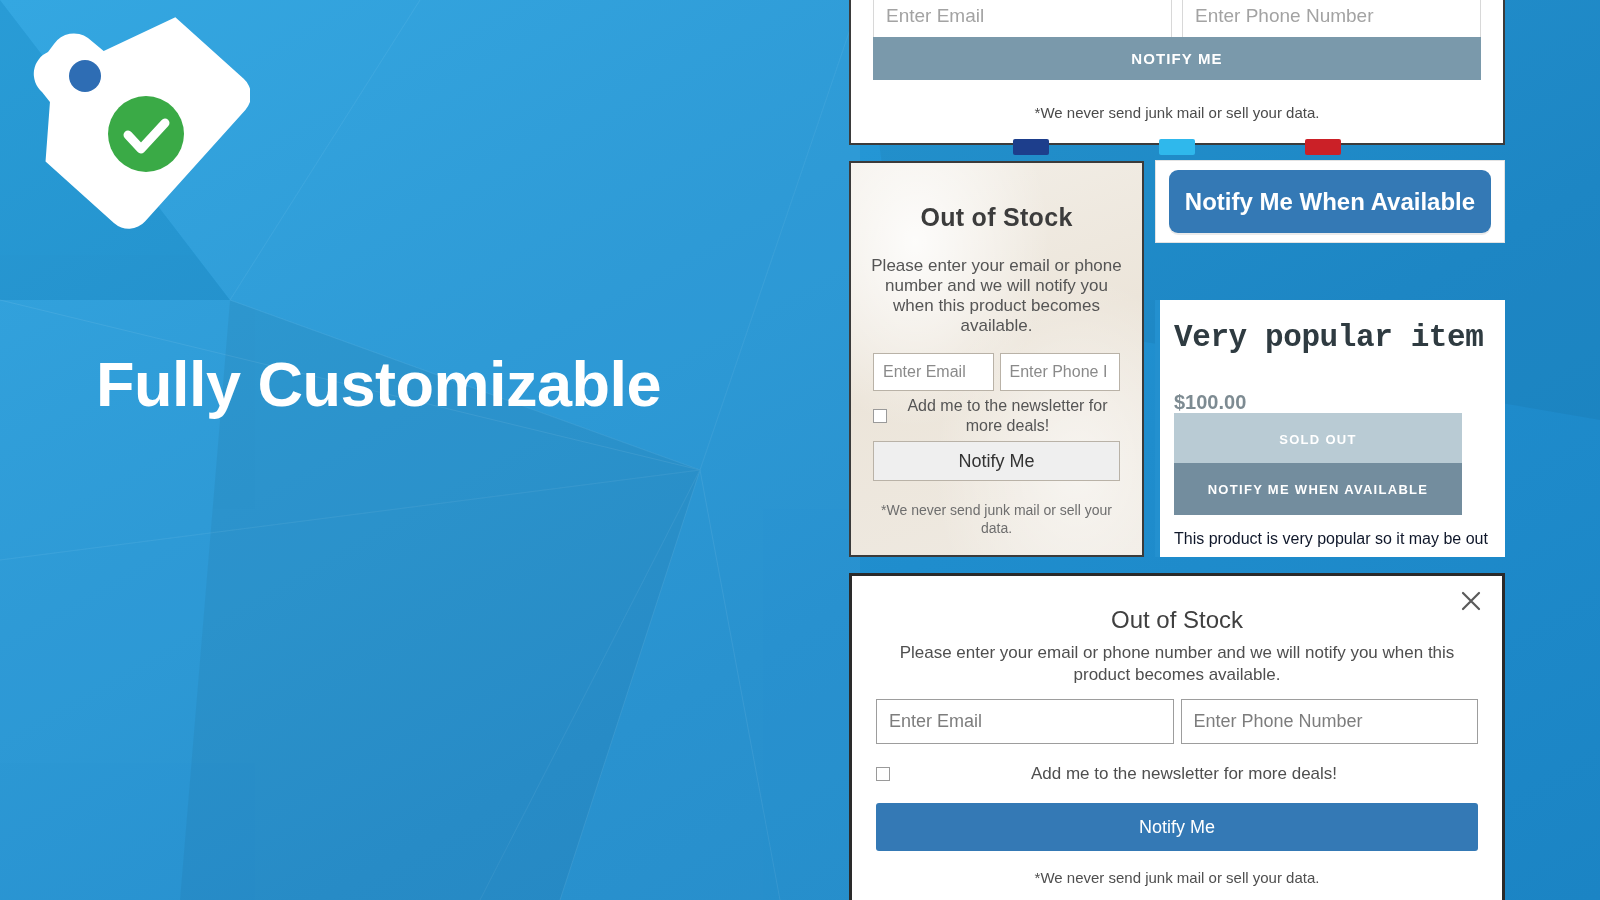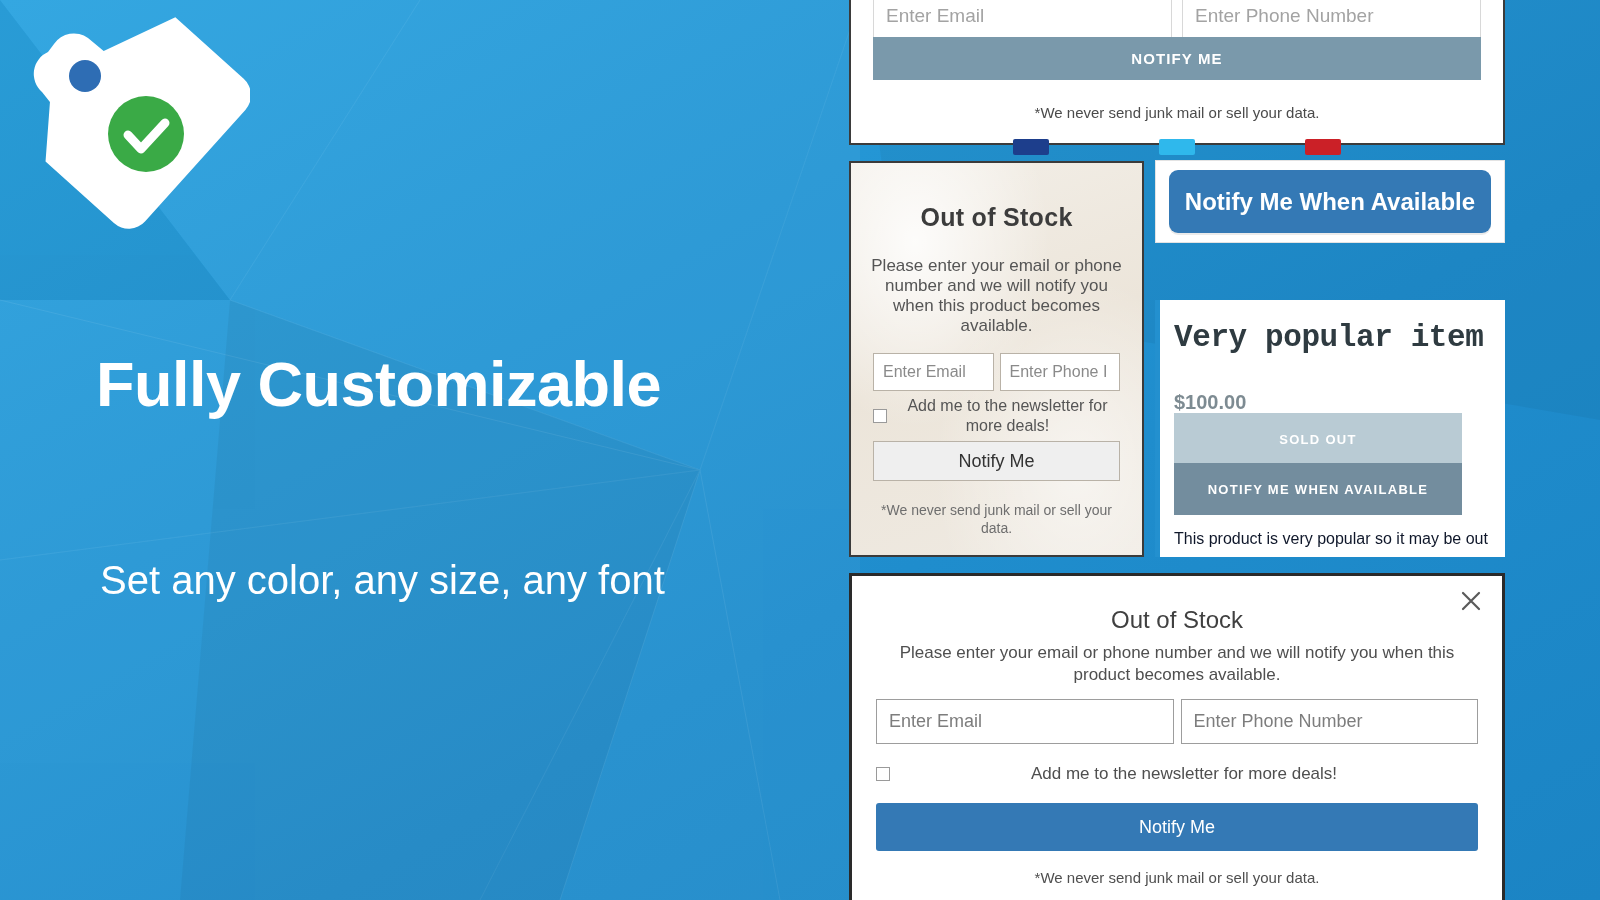--- a/index.html
+++ b/index.html
@@ -459,21 +459,20 @@
           <path d="M36 36 A24 24 0 0 1 70 30 L176 118 A16 16 0 0 1 178 142 L132 192 A16 16 0 0 1 108 190 L24 84 A24 24 0 0 1 30 44 Z" fill="#ffffff"></path>
           <circle cx="67" cy="68" r="16" fill="#2e6db4"></circle>
           <circle cx="128" cy="126" r="38" fill="#3aaa46"></circle>
           <path d="M110 127 l13 14 l24 -26" fill="none" stroke="#ffffff" stroke-width="9" stroke-linecap="round" stroke-linejoin="round"></path>
         </g>
       </svg>
     </div>
 
     <div id="hero-title">Fully Customizable</div>
 
-    <div class="hero-line" id="hero-line-1">Set any color, any size, any font</div>
   </div>
 
   <div class="panel" id="panel-notify-form">
     <div class="inner">
       <div class="p1-fields">
         <div class="p1-input">Enter Email</div>
         <div class="p1-input">Enter Phone Number</div>
       </div>
       <div id="p1-notify-btn">NOTIFY ME</div>
       <div id="p1-disclaimer">*We never send junk mail or sell your data.</div>

